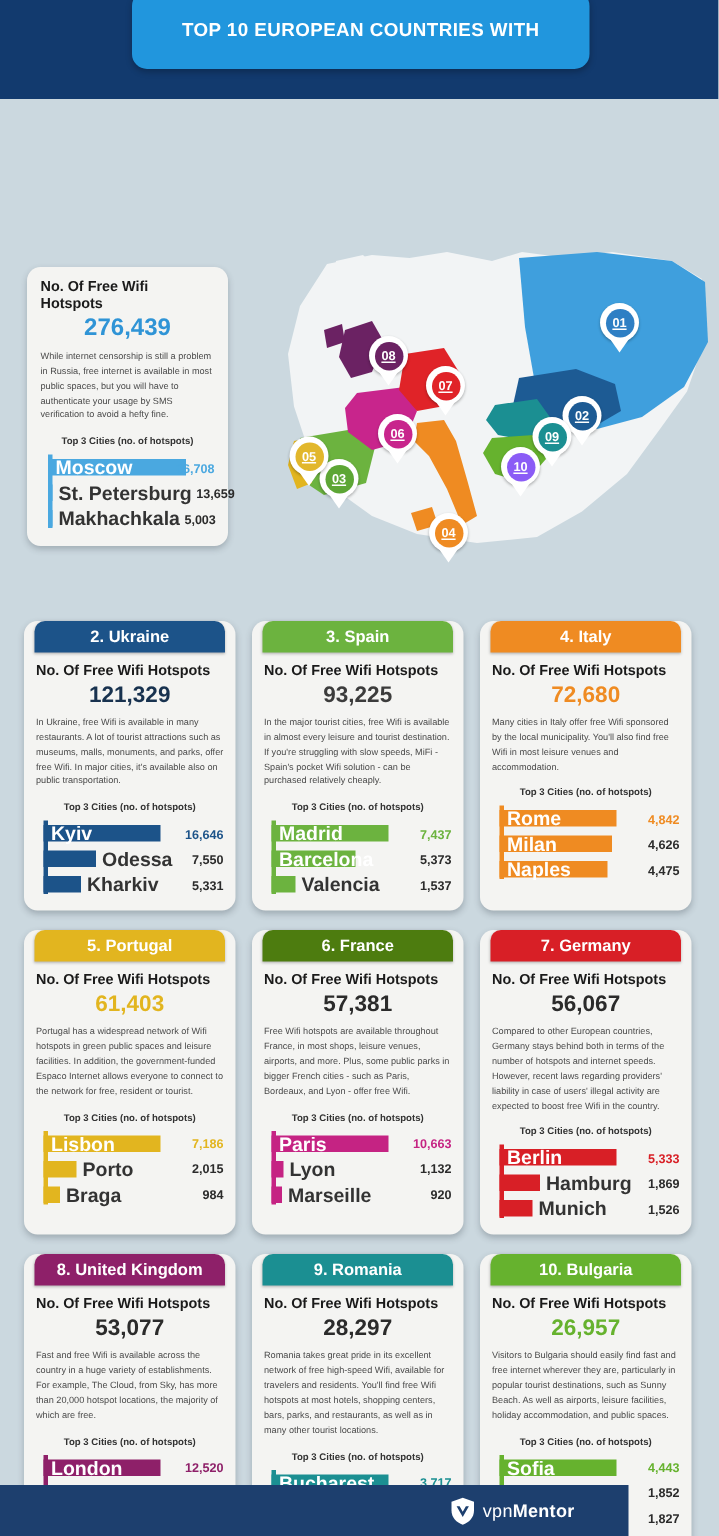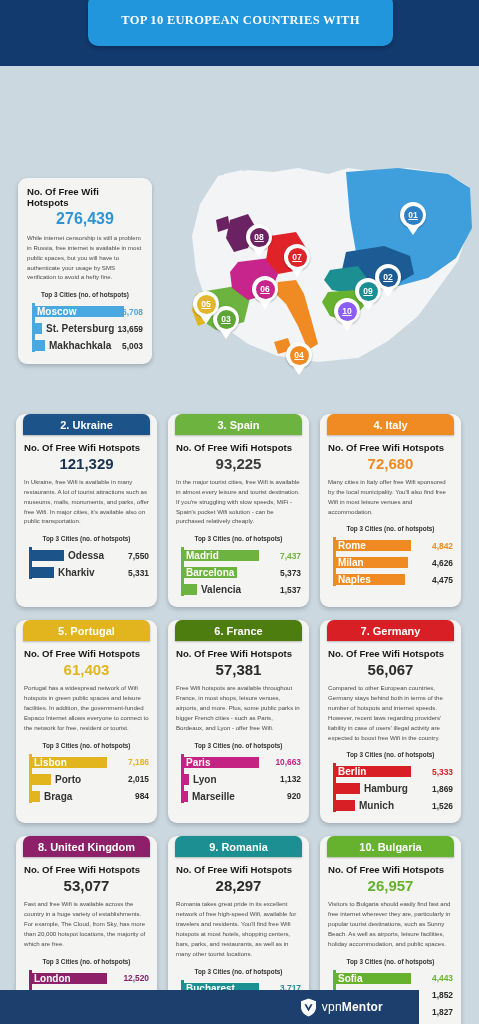--- a/index.html
+++ b/index.html
@@ -4,21 +4,21 @@
 <style>
   * { box-sizing: border-box; margin: 0; padding: 0; }
   body {
     width: 479px; height: 1024px;
     background: #cbd8df;
     font-family: "Liberation Sans", sans-serif;
     overflow: hidden;
     position: relative;
   }
   .topbar {
-    height: 66px; background: #123a6e; position: relative; font-family: Liberation Serif, serif;
+    height: 66px; background: #123a6e; position: relative;
   }
   .title-banner {
     position: absolute; left: 88px; top: -6px; width: 305px; height: 52px;
     background: #2196dd; border-radius: 10px;
     display: flex; flex-direction: column; align-items: center; justify-content: center;
     box-shadow: 0 2px 4px rgba(0,0,0,.25);
   }
   .title-banner span {
     color: #fff; font-size: 12.5px; font-weight: bold; letter-spacing: .3px; line-height: 1.28;
   }
@@ -78,21 +78,21 @@
   }
   .bars { position: relative; padding-left: 5px; }
   .spine { position: absolute; left: 5px; top: 0; bottom: 2px; width: 3px; }
   .bar-row {
     display: flex; align-items: center; height: 17px; position: relative;
   }
   .bar {
     height: 11px; min-width: 3px;
   }
   .bar-city {
-    font-size: 10px; font-weight: bold; margin-left: 4px; white-space: nowrap;
+    font-size: 13px; font-weight: bold; margin-left: 4px; white-space: nowrap;
   }
   .bar-val {
     margin-left: auto; font-size: 8.4px; font-weight: bold; padding-left: 3px;
   }
 
   #card-russia {
     position: absolute; left: 18px; top: 112px; width: 134px;
   }
   #card-russia .hs-value { font-size: 16px; }
 
@@ -247,20 +247,25 @@
       <div class="card">
         <div class="card-head" style="background:#1c5389">2. Ukraine</div>
         <div class="card-body">
           <div class="hs-label">No. Of Free Wifi Hotspots</div>
           <div class="hs-value" style="color:#18324f">121,329</div>
           <div class="desc">In Ukraine, free Wifi is available in many restaurants. A lot of tourist attractions such as museums, malls, monuments, and parks, offer free Wifi. In major cities, it's available also on public transportation.</div>
           <div class="top3">Top 3 Cities (no. of hotspots)</div>
           <div class="bars">
             <div class="spine" style="background:#1c5389"></div>
             <div class="bar-row">
+              <div class="bar" style="width:78px;background:#1c5389"></div>
+              <div class="bar-city" style="color:#fff;margin-left:-73px;">Kyiv</div>
+              <div class="bar-val" style="color:#1c5389">16,646</div>
+            </div>
+            <div class="bar-row">
               <div class="bar" style="width:35px;background:#1c5389"></div>
               <div class="bar-city" style="color:#333;">Odessa</div>
               <div class="bar-val" style="color:#2b2b2b">7,550</div>
             </div>
             <div class="bar-row">
               <div class="bar" style="width:25px;background:#1c5389"></div>
               <div class="bar-city" style="color:#333;">Kharkiv</div>
               <div class="bar-val" style="color:#2b2b2b">5,331</div>
             </div>
           </div>

